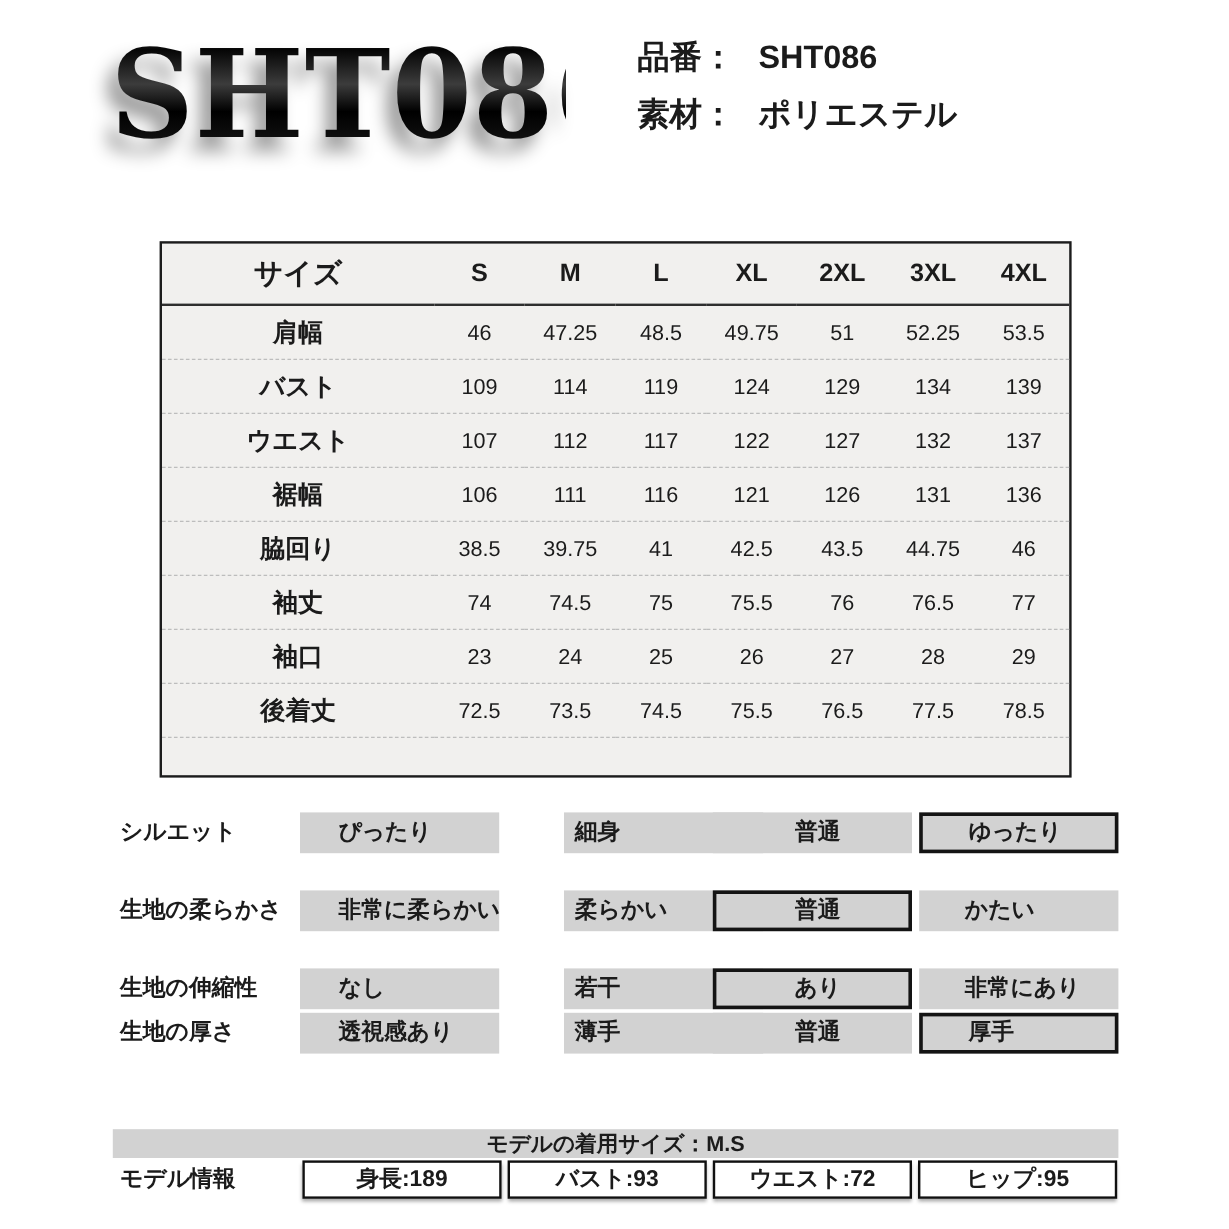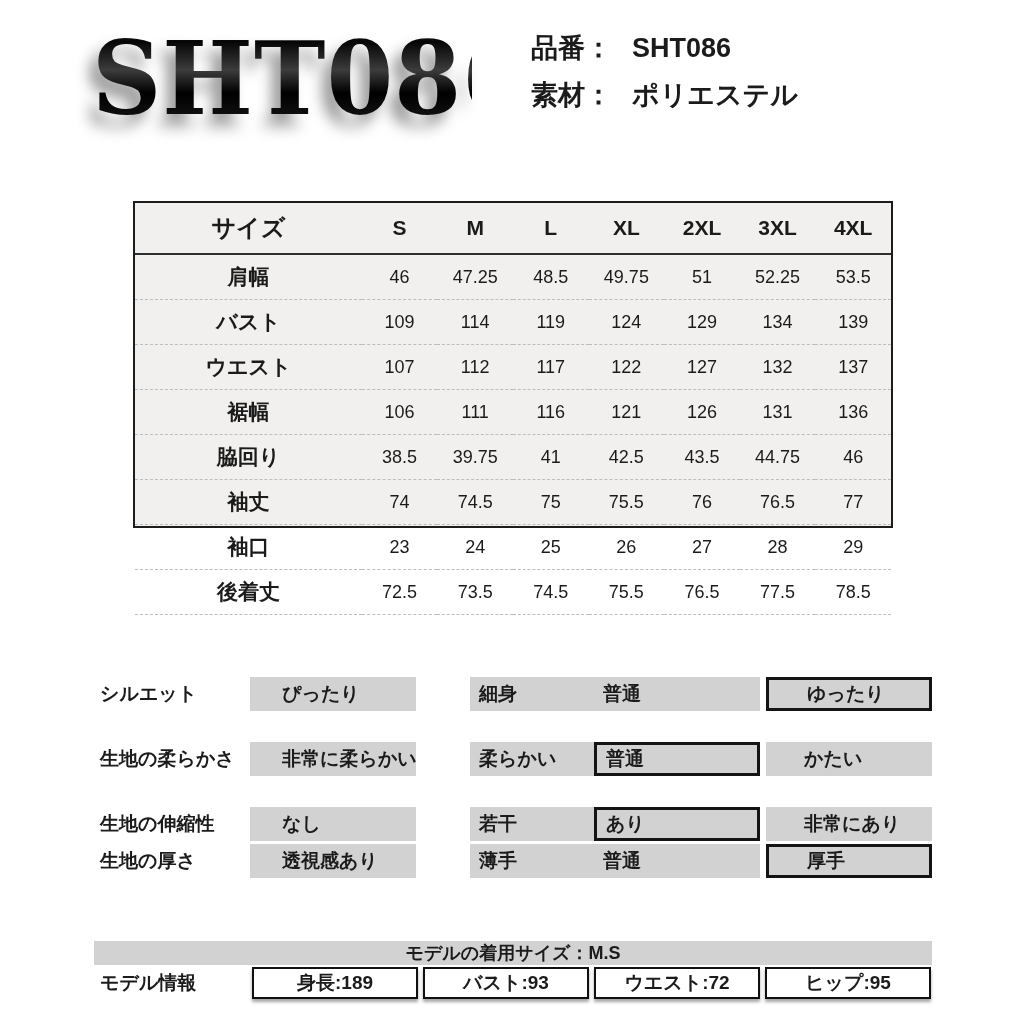--- a/index.html
+++ b/index.html
@@ -23,21 +23,21 @@
     filter:drop-shadow(-9px 11px 7px rgba(0,0,0,0.40));
     transform:scaleY(1.06);
   }
   .info{position:absolute;left:489px;top:30px;margin-left:42px;}
   .info-line{display:flex;align-items:baseline;gap:20px;margin-bottom:15px;height:32px;}
   .info-label{font-weight:700;font-size:27px;white-space:nowrap;}
   .info-value{font-weight:700;font-size:27px;white-space:nowrap;}
 
   
   .size-table-wrap{
-    position:absolute;left:133px;top:201px;width:760px;height:327px;
+    position:absolute;left:133px;top:201px;width:760px;height:447px;
     box-sizing:border-box;border:2px solid var(--border_dark,#1c1c1c);
     background:var(--table_bg,#f1f0ee);
   }
   table.size{width:100%;border-collapse:collapse;table-layout:fixed;}
   table.size col.c-label{width:30%;}
   table.size th{
     height:50px;font-weight:700;font-size:21px;text-align:center;
     border-bottom:2px solid #2e2e2e;padding:0;
   }
   table.size th.first{font-size:24px;}
@@ -53,21 +53,21 @@
     position:absolute;left:100px;top:0;height:34px;line-height:34px;
     font-weight:700;font-size:19px;white-space:nowrap;
   }
   .attr-cell{
     position:absolute;top:0;width:166px;height:34px;box-sizing:border-box;
     background:var(--cell_gray,#d2d2d2);
     font-weight:700;font-size:19px;line-height:34px;padding-left:9px;
     white-space:nowrap;overflow:hidden;
   }
   .attr-cell.selected{border:3px solid #141414;line-height:28px;}
-  .c1{left:250px;padding-left:32px;} .c2{left:422px;margin-left:48px;} .c3{left:594px;} .c4{left:766px;padding-left:38px;}
+  .c1{left:250px;padding-left:32px;} .c2{left:422px;margin-left:48px;} .c3{left:594px;text-align:center;} .c4{left:766px;padding-left:38px;}
 
   
   .model-bar{
     position:absolute;left:94px;top:941px;width:838px;height:24px;
     background:var(--cell_gray,#d2d2d2);
     text-align:center;font-weight:700;font-size:18px;line-height:24px;
   }
   .model-label{
     position:absolute;left:100px;top:967px;height:32px;line-height:32px;
     font-weight:700;font-size:19px;white-space:nowrap;

